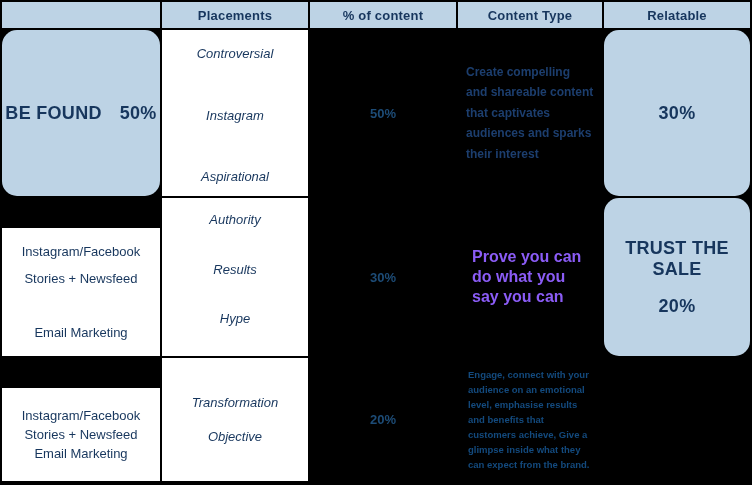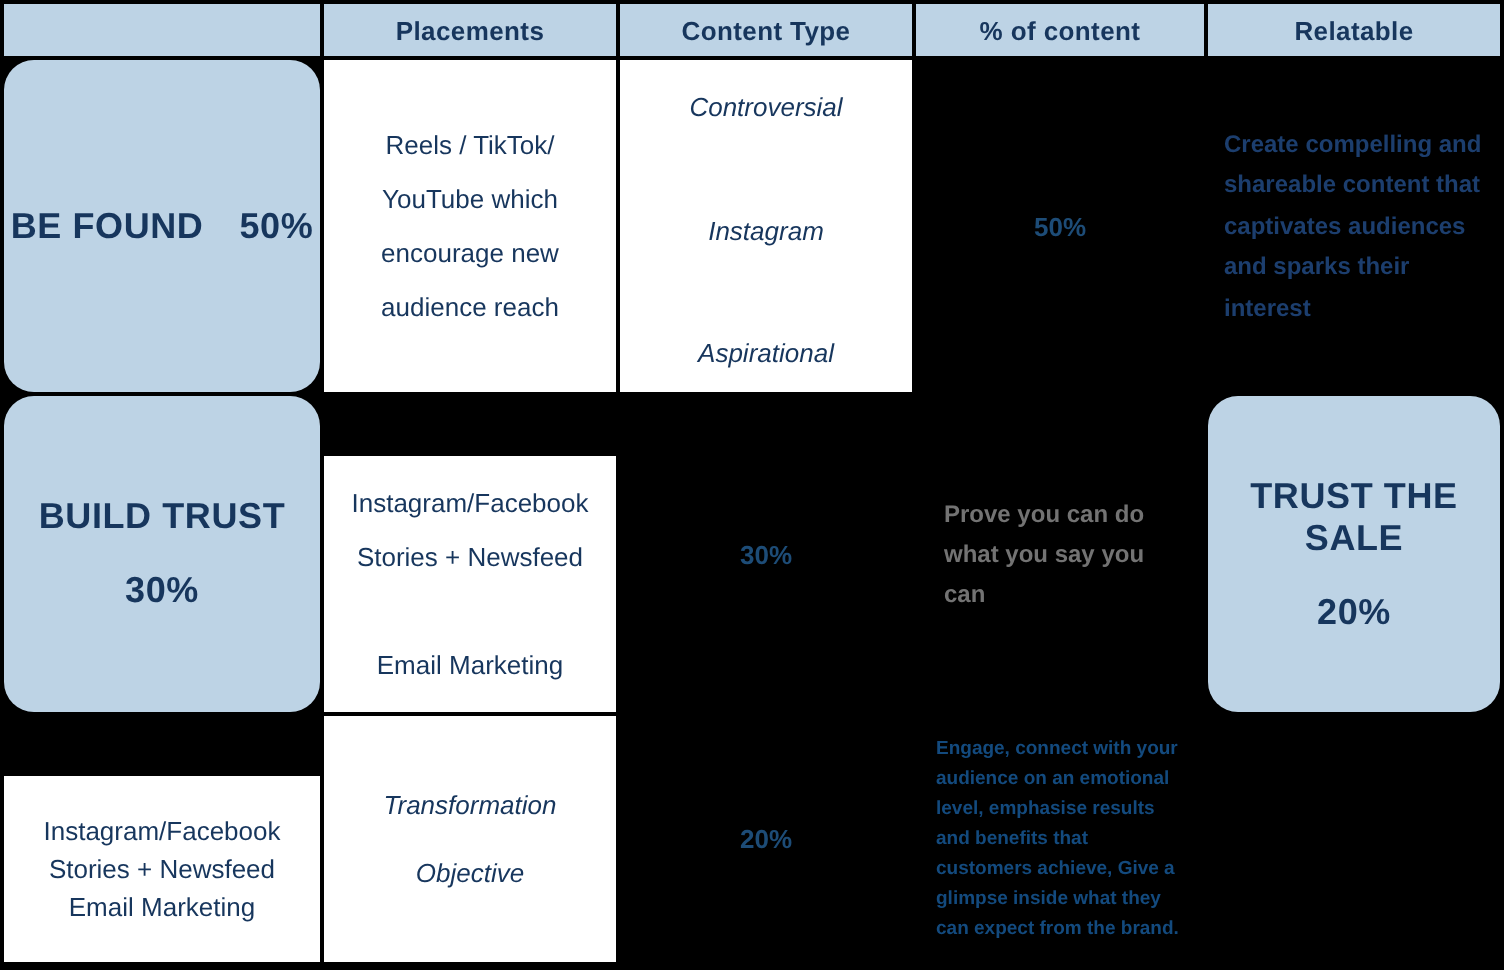--- a/index.html
+++ b/index.html
@@ -43,63 +43,61 @@
   .ct-center{justify-content:center;gap:19px;padding:4px;}
   .pct-cell{
     background:#000;color:#1d4c77;font-weight:bold;font-size:13px;
     display:flex;align-items:center;justify-content:center;
   }
   .obj-cell{
     background:#000;font-weight:bold;text-align:left;
     display:flex;align-items:center;justify-content:center;
   }
   .obj-1{color:#1c3e6e;font-size:12px;line-height:20.5px;padding:0 8px;}
-  .obj-2{color:#737373;font-size:12px;line-height:20px;padding:0 14px;}
+  .obj-2{color:#8b5cf6;font-size:16px;line-height:20px;padding:0 14px;}
   .obj-3{color:#134a7e;font-size:9.5px;line-height:15px;padding:0 10px;}
 </style>
 </head>
 <body>
 
 <div class="frame">
 
   <div class="cell hdr"></div>
   <div class="cell hdr">Placements</div>
+  <div class="cell hdr">% of content</div>
   <div class="cell hdr">Content Type</div>
-  <div class="cell hdr">% of content</div>
   <div class="cell hdr">Relatable</div>
 
   <div class="cell label-cell inline">
     <span>BE FOUND</span>
     <span>50%</span>
-  </div>
-  <div class="cell place-cell">
-    <div class="place-text lh-wide">Reels / TikTok/
-YouTube which
-encourage new
-audience reach</div>
   </div>
   <div class="cell ct-cell ct-between-r1">
       <div>Controversial</div>
       <div>Instagram</div>
       <div>Aspirational</div>
     </div>
   <div class="cell pct-cell">50%</div>
   <div class="cell obj-cell obj-1">Create compelling and shareable content that captivates audiences and sparks their interest</div>
 
   <div class="cell label-cell stacked">
-    <span>BUILD TRUST</span>
     <span>30%</span>
   </div>
   <div class="cell place-cell">
     <div class="black-bar"></div>
     <div class="place-text lh-wide">Instagram/Facebook
 Stories + Newsfeed
 
 Email Marketing</div>
   </div>
+  <div class="cell ct-cell ct-between">
+      <div>Authority</div>
+      <div>Results</div>
+      <div>Hype</div>
+    </div>
   <div class="cell pct-cell">30%</div>
   <div class="cell obj-cell obj-2">Prove you can do what you say you can</div>
 
   <div class="cell label-cell stacked">
     <span>TRUST THE SALE</span>
     <span>20%</span>
   </div>
   <div class="cell place-cell">
     <div class="black-bar"></div>
     <div class="place-text lh-tight">Instagram/Facebook

